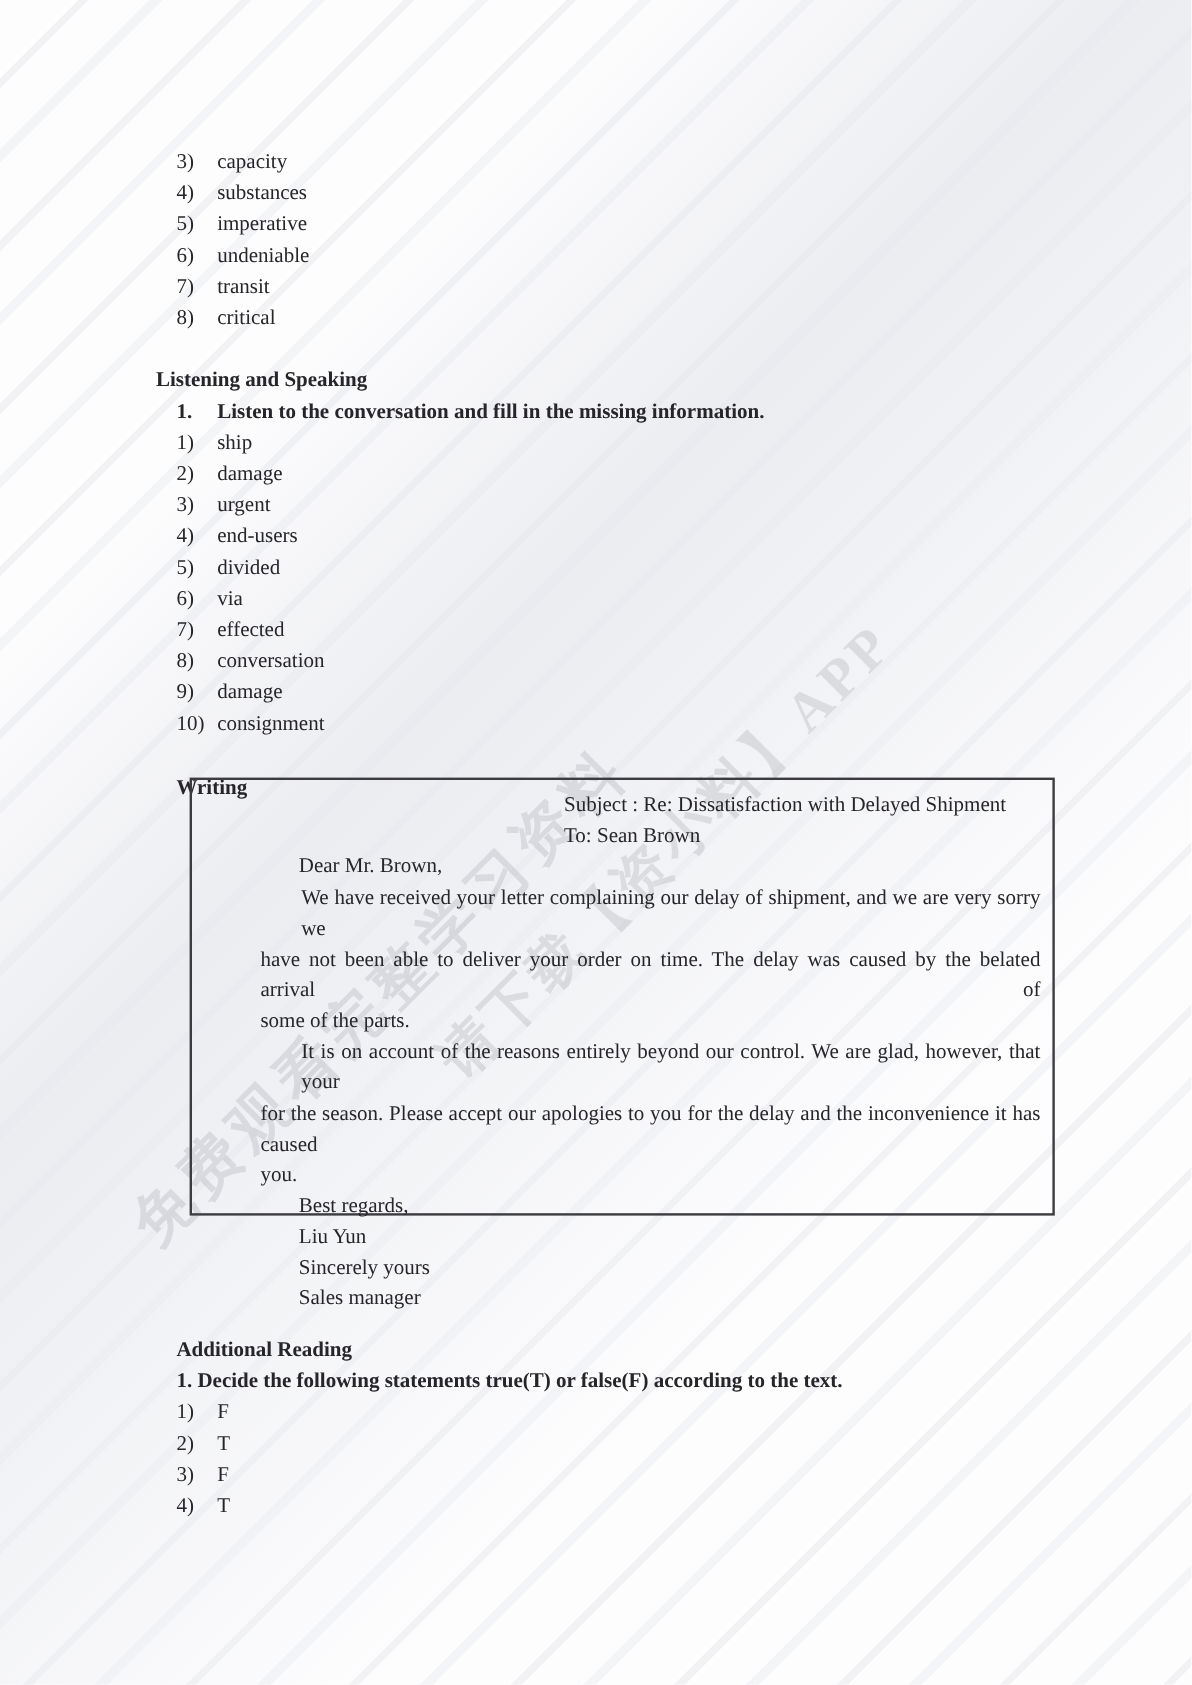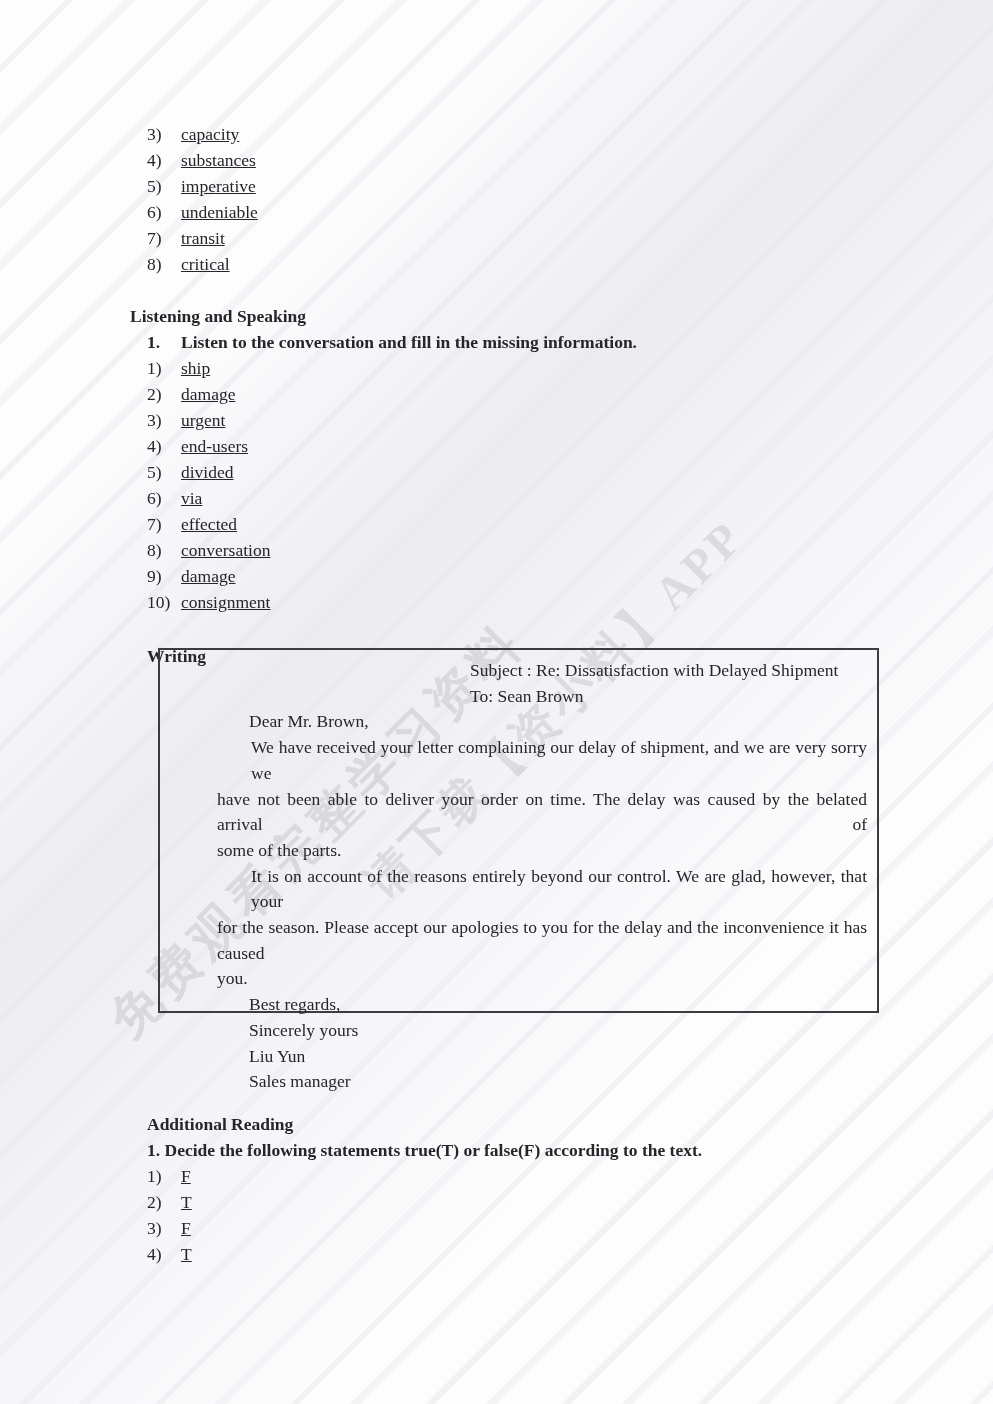--- a/index.html
+++ b/index.html
@@ -29,21 +29,21 @@
     font-size:50px;font-weight:bold;letter-spacing:6px;
     color:rgba(150,153,163,0.26);
     white-space:nowrap;
     transform:rotate(-45deg);
     transform-origin:0 0;
   }
   .wm1{left:95px;top:1005px;}
   .wm2{left:352px;top:868px;font-size:47px;letter-spacing:4px;}
 
   .abs{position:absolute;z-index:2;}
-  .row{line-height:26px;white-space:nowrap;text-decoration:underline;}
+  .row{line-height:26px;white-space:nowrap;}
   .num{display:inline-block;width:34px;}
   .heading{font-weight:bold;line-height:26px;}
   .instr{font-weight:bold;line-height:26px;white-space:nowrap;}
 
   .letter-box{
     position:absolute;z-index:2;
     left:158px;top:648px;width:721px;height:365px;
     border:2px solid #3c3c40;
     box-sizing:border-box;
     padding:8px 10px 6px 13px;
@@ -94,22 +94,22 @@
     <div class="lline lhead">Subject : Re: Dissatisfaction with Delayed Shipment</div>
     <div class="lline lhead">To: Sean Brown</div>
     <div class="lline sig">Dear Mr. Brown,</div>
     <div class="lline just fl">We have received your letter complaining our delay of shipment, and we are very sorry we</div>
     <div class="lline just">have not been able to deliver your order on time. The delay was caused by the belated arrival of</div>
     <div class="lline">some of the parts.</div>
     <div class="lline just fl">It is on account of the reasons entirely beyond our control. We are glad, however, that your</div>
     <div class="lline just">for the season. Please accept our apologies to you for the delay and the inconvenience it has caused</div>
     <div class="lline">you.</div>
     <div class="lline sig">Best regards,</div>
+    <div class="lline sig">Liu Yun</div>
     <div class="lline sig">Sincerely yours</div>
-    <div class="lline sig">Liu Yun</div>
     <div class="lline sig">Sales manager</div>
   </div>
 
   <div class="abs heading" style="left:147px;top:1111px;">Additional Reading</div>
   <div class="abs instr" style="left:147px;top:1137px;">1. Decide the following statements true(T) or false(F) according to the text.</div>
   <div class="abs" style="left:147px;top:1163px;">
     <div class="row"><span class="num">1)</span><span>F</span></div>
     <div class="row"><span class="num">2)</span><span>T</span></div>
     <div class="row"><span class="num">3)</span><span>F</span></div>
     <div class="row"><span class="num">4)</span><span>T</span></div>

